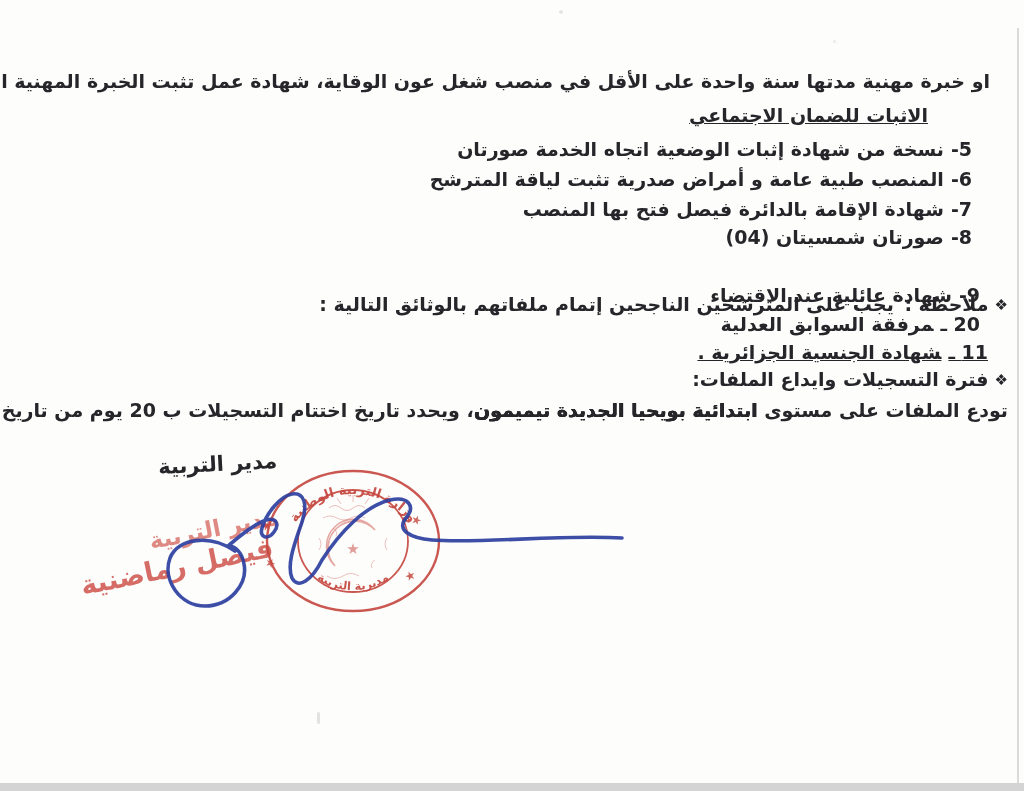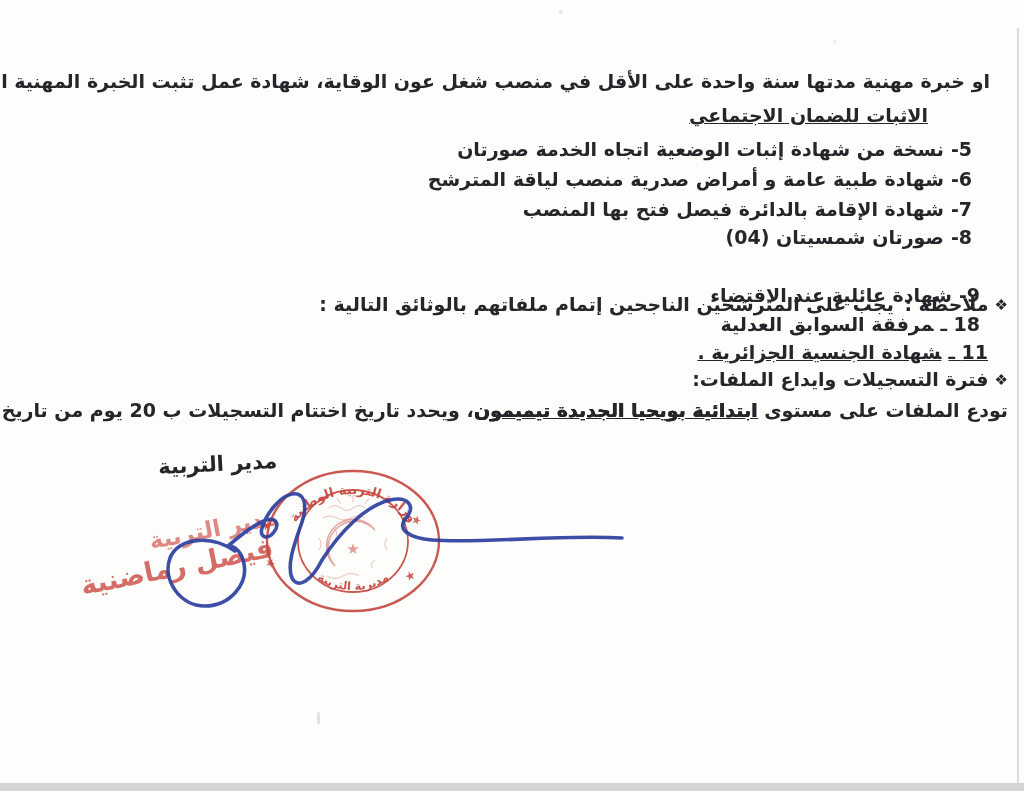--- a/index.html
+++ b/index.html
@@ -8,21 +8,21 @@
     background:#fdfdfc;
     font-family:"DejaVu Sans",sans-serif;
     color:#26262a;
   }
   .line{position:absolute;direction:rtl;white-space:nowrap;font-weight:bold;color:#26262a;}
   .intro{font-size:19px;}
   .item{font-size:19px;}
   .item .num{font-weight:bold;margin-left:7px;}
   .bullet{font-size:15px;margin-left:6px;position:relative;top:-1px;}
   .note-label{margin-left:4px;}
-  .school-bold{font-weight:bold;text-shadow:0 0 0.6px #1c1c20,0.4px 0 0.2px #1c1c20;text-decoration:underline;}
+  .school-bold{font-weight:bold;text-shadow:0 0 0.6px #1c1c20,0.4px 0 0.2px #1c1c20;}
   .director-title{position:absolute;left:158px;top:452px;font-size:21px;font-weight:bold;
     transform:rotate(-3deg);letter-spacing:1px;}
   .red-stamp-line{position:absolute;font-weight:bold;white-space:nowrap;
     transform-origin:left bottom;}
   .red-line-1{left:152px;top:528px;font-size:23px;letter-spacing:9px;
     color:rgba(210,92,84,0.72);transform:rotate(-11deg);}
   .red-line-2{left:84px;top:570px;font-size:27px;letter-spacing:5px;
     color:rgba(206,82,74,0.85);transform:rotate(-11.5deg);}
   .stamp-wrap{position:absolute;left:263px;top:468px;width:182px;height:148px;}
   .sig-wrap{position:absolute;left:140px;top:476px;width:500px;height:145px;}
@@ -36,38 +36,38 @@
 </head>
 <body>
 
 <div class="line intro" style="top:70px;right:34px;">او خبرة مهنية مدتها سنة واحدة على الأقل في منصب شغل عون الوقاية، شهادة عمل تثبت الخبرة المهنية المكتسبة مرفقة بـ شهادة</div>
 <div class="line intro" style="top:104px;right:96px;text-decoration:underline;">الاثبات للضمان الاجتماعي</div>
 
 <div class="line item" style="top:138px;right:52px;">
   <span class="num">5-</span><span>نسخة من شهادة إثبات الوضعية اتجاه الخدمة صورتان</span>
 </div>
 <div class="line item" style="top:168px;right:52px;">
-  <span class="num">6-</span><span>شهادة طبية عامة و أمراض صدرية منصب لياقة المترشح</span>
+  <span class="num">6-</span><span>المنصب طبية عامة و أمراض صدرية تثبت لياقة المترشح</span>
 </div>
 <div class="line item" style="top:198px;right:52px;">
   <span class="num">7-</span><span>شهادة الإقامة بالدائرة فيصل فتح بها المنصب</span>
 </div>
 <div class="line item" style="top:226px;right:52px;">
   <span class="num">8-</span><span>صورتان شمسيتان (04)</span>
 </div>
 
 <div class="line item" style="top:253px;right:16px;margin-top:40px;">
   <span class="bullet">❖</span><span class="note-label">ملاحظة :</span> <span>يجب على المترشحين الناجحين إتمام ملفاتهم بالوثائق التالية :</span>
 </div>
 
 <div class="line item" style="top:284px;right:44px;">
   <span class="num">9-</span><span>شهادة عائلية عند الاقتضاء</span>
 </div>
 <div class="line item" style="top:313px;right:44px;">
-  <span class="num">18 ـ</span><span>مرفقة السوابق العدلية</span>
+  <span class="num">20 ـ</span><span>مرفقة السوابق العدلية</span>
 </div>
 <div class="line item" style="top:341px;right:36px;text-decoration:underline;">
   <span class="num">11 ـ</span><span>شهادة الجنسية الجزائرية .</span>
 </div>
 
 <div class="line item" style="top:368px;right:16px;">
   <span class="bullet">❖</span><span>فترة التسجيلات وايداع الملفات:</span>
 </div>
 
 <div class="line" style="top:399px;right:16px;font-size:19px;">

